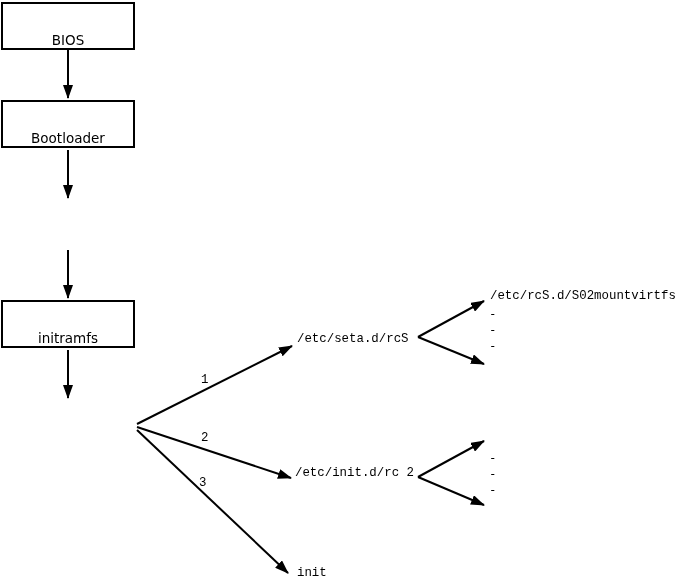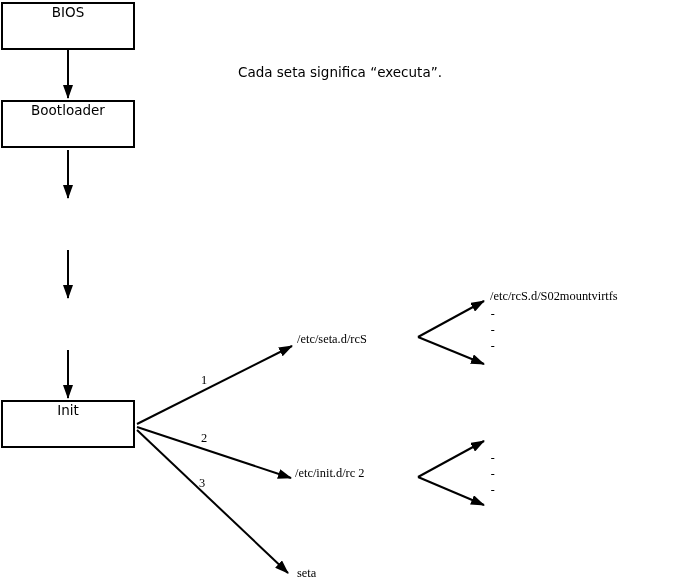--- a/index.html
+++ b/index.html
@@ -20,33 +20,33 @@
   }
   .box {
     position: absolute;
     left: 1px;
     width: 134px;
     height: 48px;
     box-sizing: border-box;
     border: 2px solid #000000;
     background: #ffffff;
     display: flex;
-    align-items: flex-start;
+    align-items: flex-end;
     justify-content: center;
     font-size: 13.5px;
     white-space: nowrap;
   }
   .lbl {
     position: absolute;
     white-space: nowrap;
     line-height: 14px;
     font-size: 13.5px;
   }
   .mono {
-    font-family: Liberation Serif, serif;
+    font-family: Liberation Mono, monospace;
     font-size: 12.4px;
   }
   .ellipsis {
     position: absolute;
     white-space: pre;
     line-height: 16px;
     font-family: "DejaVu Sans Mono", monospace;
     font-size: 12.4px;
   }
 </style>
@@ -77,33 +77,32 @@
     <line x1="418" y1="477" x2="484" y2="441" stroke="#000" stroke-width="2" marker-end="url(#ah)"></line>
     <line x1="418" y1="477" x2="484" y2="505" stroke="#000" stroke-width="2" marker-end="url(#ah)"></line>
   </svg>
 
   <div class="box" style="top:2px">
     <span>BIOS</span>
   </div>
   <div class="box" style="top:100px">
     <span>Bootloader</span>
   </div>
-  <div class="box" style="top:400px">
-    <span>Init</span>
+  <div class="box" style="top:300px">
+    <span>initramfs</span>
   </div>
 
-  <div class="lbl" style="left:238px; top:65px">Cada seta significa “executa”.</div>
 
   <div class="lbl mono" style="left:201px; top:373px">1</div>
   <div class="lbl mono" style="left:201px; top:431px">2</div>
   <div class="lbl mono" style="left:199px; top:476px">3</div>
 
   <div class="lbl mono" style="left:297px; top:332px">/etc/seta.d/rcS</div>
   <div class="lbl mono" style="left:295px; top:466px">/etc/init.d/rc 2</div>
-  <div class="lbl mono" style="left:297px; top:566px">seta</div>
+  <div class="lbl mono" style="left:297px; top:566px">init</div>
 
   <div class="lbl mono" style="left:490px; top:289px">/etc/rcS.d/S02mountvirtfs</div>
   <div class="ellipsis" style="left:489px; top:306px">-
 -
 -</div>
 
   <div class="ellipsis" style="left:489px; top:450px">-
 -
 -</div>
 

